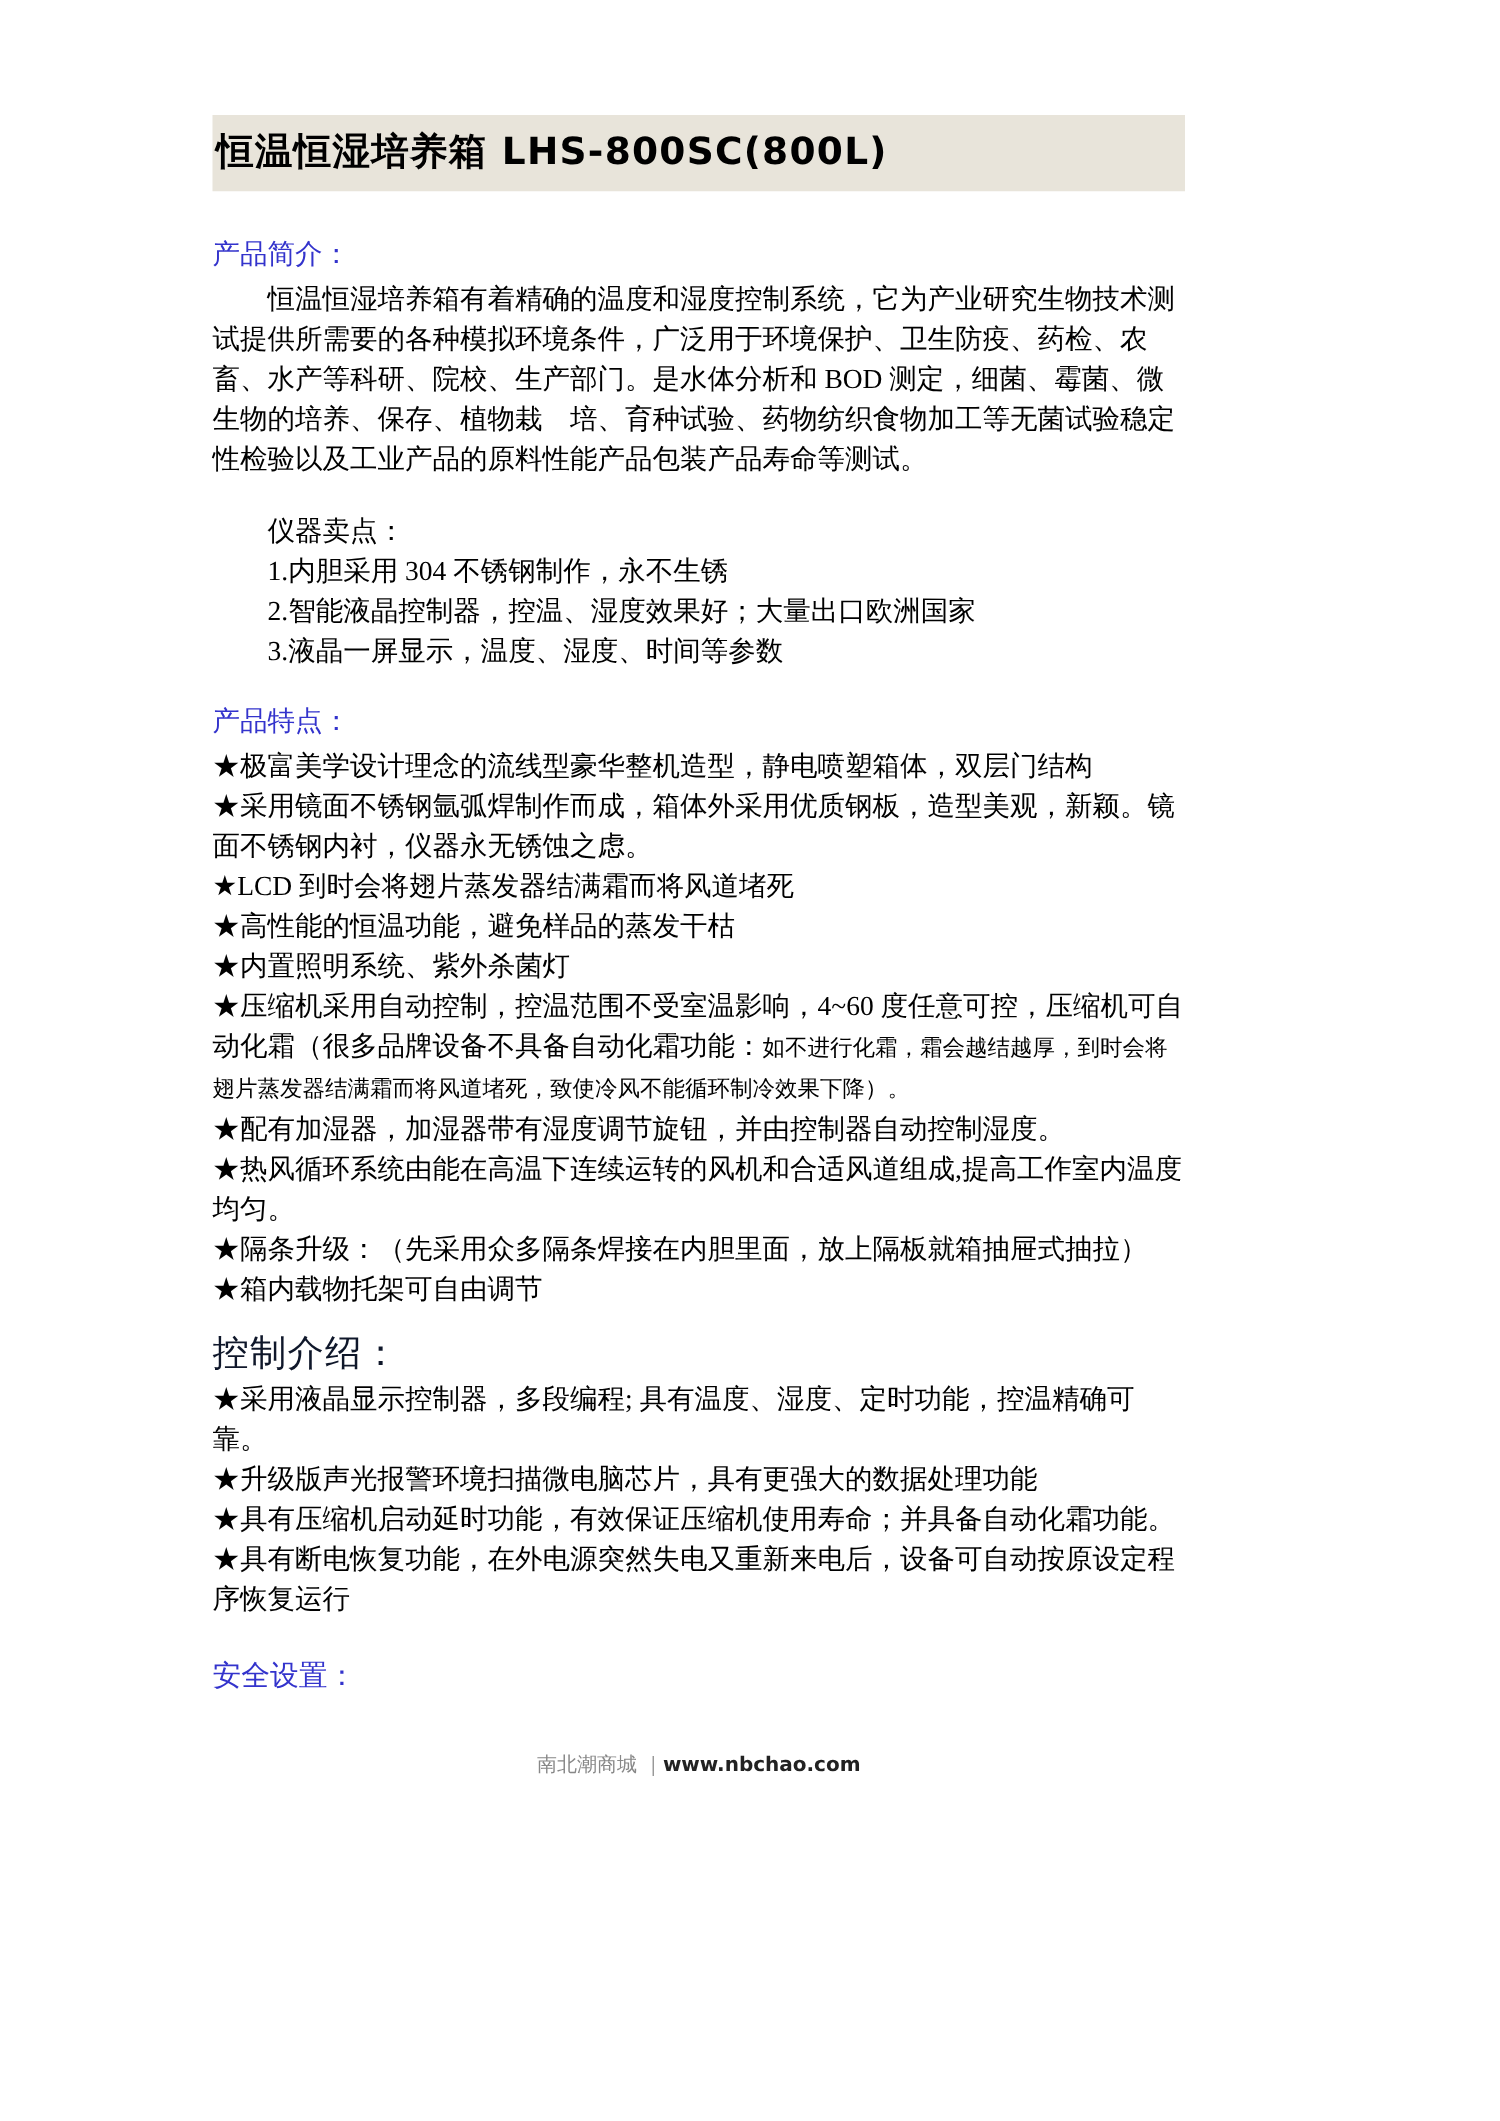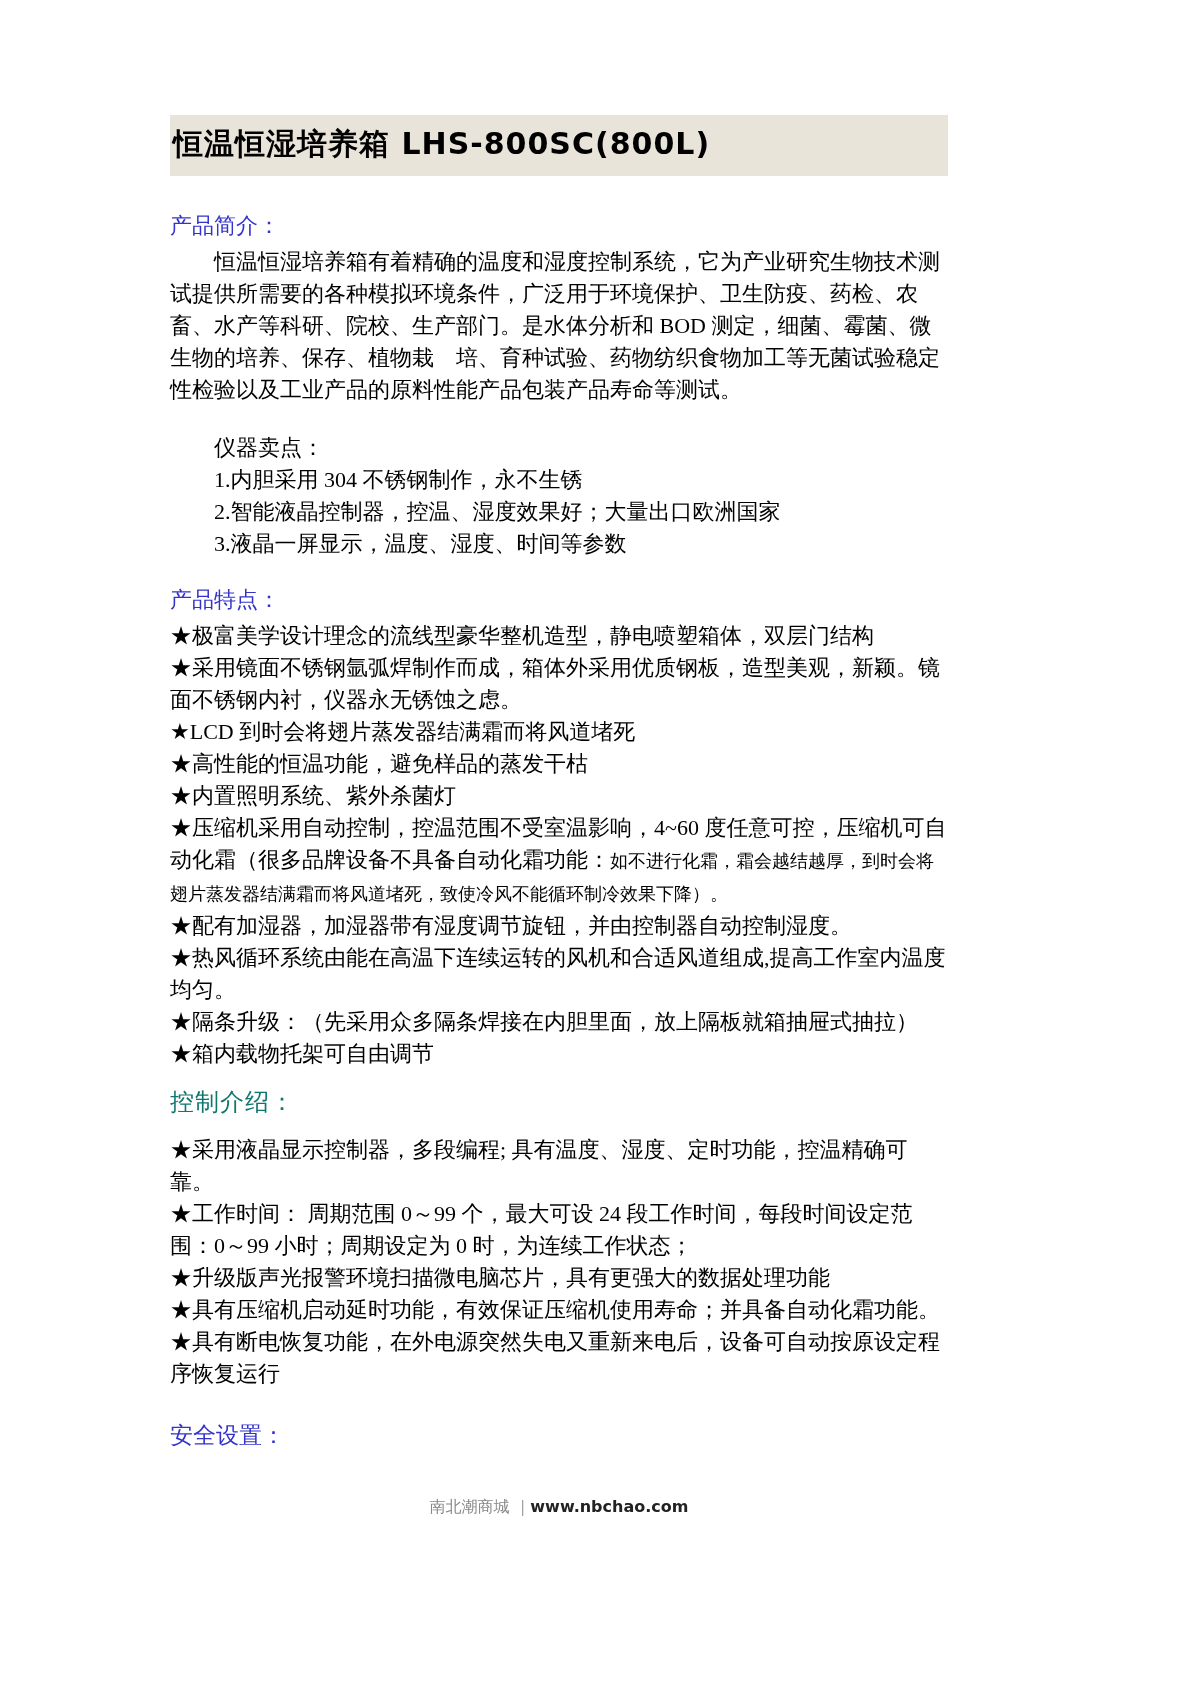--- a/index.html
+++ b/index.html
@@ -14,21 +14,21 @@
     width: 1200px;
     height: 1697px;
     background: #ffffff;
     overflow: hidden;
   }
   .content {
     position: absolute;
     top: 0;
     left: 170px;
     width: 778px;
-    padding-top: 115px;
+    padding-top: 92px;
   }
   .title-bar {
     background: #e8e4da;
     padding: 9px 6px 11px 3px;
     margin-bottom: 34px;
   }
   .title-bar h1 {
     margin: 0;
     font-family: "DejaVu Sans", "Liberation Sans", sans-serif;
     font-size: 30px;
@@ -43,25 +43,25 @@
     margin: 4px 0 4px 0;
   }
   .intro-p {
     margin: 0 0 26px 0;
     text-indent: 2em;
   }
   .selling { margin: 0 0 24px 44px; }
   .feature p { margin: 0; }
   .small-note { font-size: 18px; }
   .control-heading {
-    font-size: 24px;
+    font-size: 29px;
     font-weight: normal;
-    margin: 16px 0 16px 0;
+    margin: 16px 0 0 0;
     letter-spacing: 1px;
-    color: #0f766e;
+    color: #0f172a;
   }
   .safety-heading {
     margin-top: 30px;
     font-size: 23px;
   }
   .footer {
     margin-top: 46px;
     text-align: center;
     font-size: 16px;
     font-family: "DejaVu Sans", "Liberation Sans", sans-serif;
@@ -102,21 +102,20 @@
       <p>★配有加湿器，加湿器带有湿度调节旋钮，并由控制器自动控制湿度。</p>
       <p>★热风循环系统由能在高温下连续运转的风机和合适风道组成,提高工作室内温度均匀。</p>
       <p>★隔条升级：（先采用众多隔条焊接在内胆里面，放上隔板就箱抽屉式抽拉）</p>
       <p>★箱内载物托架可自由调节</p>
     </section>
 
     <h2 class="control-heading">控制介绍：</h2>
 
     <section class="feature body-text">
       <p>★采用液晶显示控制器，多段编程; 具有温度、湿度、定时功能，控温精确可靠。</p>
-      <p>★工作时间： 周期范围 0～99 个，最大可设 24 段工作时间，每段时间设定范围：0～99 小时；周期设定为 0 时，为连续工作状态；</p>
       <p>★升级版声光报警环境扫描微电脑芯片，具有更强大的数据处理功能</p>
       <p>★具有压缩机启动延时功能，有效保证压缩机使用寿命；并具备自动化霜功能。</p>
       <p>★具有断电恢复功能，在外电源突然失电又重新来电后，设备可自动按原设定程序恢复运行</p>
     </section>
 
     <div class="h-blue blue safety-heading">安全设置：</div>
 
     <div class="footer">
       <span class="site">南北潮商城</span><span class="site"> ｜</span><span class="url">www.nbchao.com</span>
     </div>

